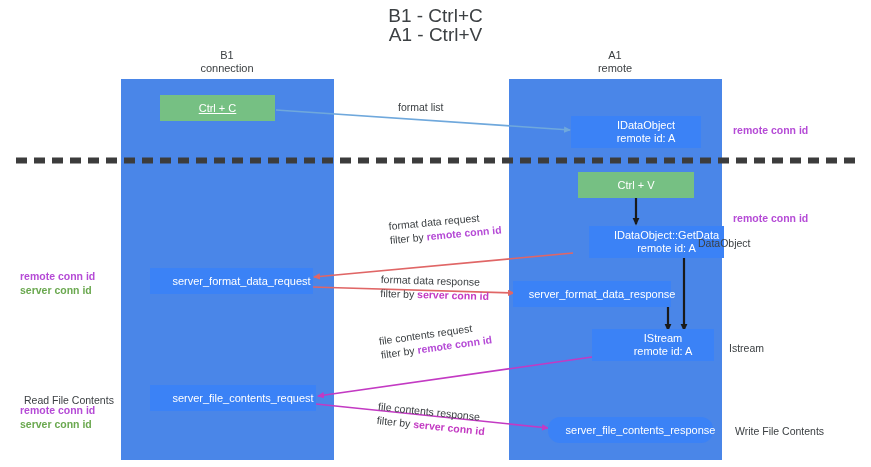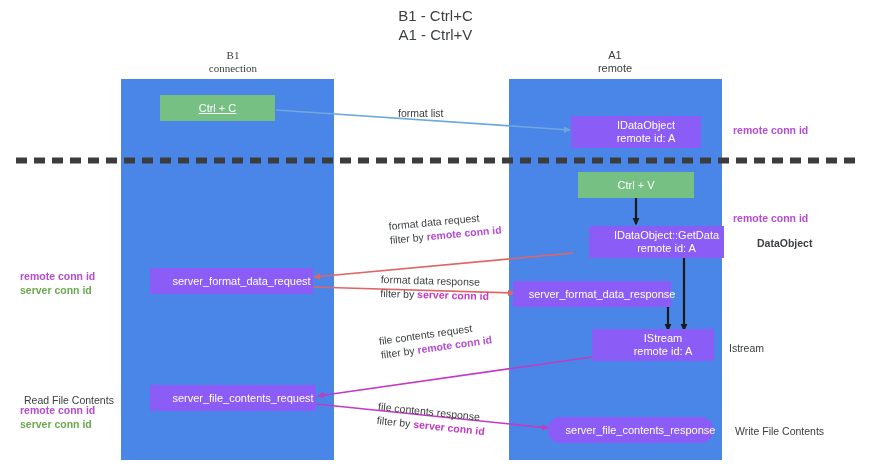--- a/index.html
+++ b/index.html
@@ -9,37 +9,37 @@
     font-family:"Liberation Sans",sans-serif;
     overflow:hidden;
     position:relative;
   }
   #stage{position:absolute;left:0;top:0;width:871px;height:467px;}
 
   .lane{position:absolute;background:#4a86e8;}
 
   .title{
     position:absolute;left:0;right:0;top:6px;
-    text-align:center;color:#3c4043;font-size:15px;line-height:19px;
+    text-align:center;color:#3c4043;font-size:19px;line-height:19px;
     white-space:pre-line;
   }
 
   .colhead{
     position:absolute;text-align:center;color:#3c4043;
     font-size:11px;line-height:13px;white-space:pre-line;
   }
 
   .node{
     position:absolute;box-sizing:border-box;
     display:flex;flex-direction:column;align-items:center;justify-content:center;
     color:#ffffff;font-size:11px;line-height:13px;text-align:center;
     white-space:pre-line;
   }
   .node.green{background:#6aa84f;background:#76c083;}
-  .node.orange{background:#8b5cf6;padding-left:20px;}
+  .node.orange{background:#3b82f6;padding-left:20px;}
 
   .edgelabel{
     position:absolute;font-size:10.5px;line-height:14px;color:#3c4043;
     white-space:nowrap;
   }
   .edgelabel .k{font-weight:bold;}
   .k.purple{color:#b54bd6;}
   .k.magenta{color:#c33ac3;}
 
   .sidelabel{
@@ -55,21 +55,21 @@
 <body>
 
 <div id="stage">
 
   <div class="lane" style="left:121px;top:79px;width:213px;height:381px;"></div>
   <div class="lane" style="left:509px;top:79px;width:213px;height:381px;"></div>
 
   <div class="title">B1 - Ctrl+C
 A1 - Ctrl+V</div>
 
-  <div class="colhead" style="left:158px;top:49px;width:150px;font-family:Liberation Serif, serif;">B1
+  <div class="colhead" style="left:152px;top:49px;width:150px;">B1
 connection</div>
   <div class="colhead" style="left:540px;top:49px;width:150px;">A1
 remote</div>
 
   <svg class="overlay" viewBox="0 0 871 467" xmlns="http://www.w3.org/2000/svg">
     <defs>
       <marker id="ahBlue" markerWidth="7" markerHeight="7" refX="6" refY="3.2" orient="auto" markerUnits="userSpaceOnUse">
         <path d="M0,0 L7,3.2 L0,6.4 z" fill="#6fa8dc"></path>
       </marker>
       <marker id="ahRed" markerWidth="7" markerHeight="7" refX="6" refY="3.2" orient="auto" markerUnits="userSpaceOnUse">
@@ -118,21 +118,21 @@
 
   <div class="node orange" style="left:513px;top:281px;width:158px;height:26px;">server_format_data_response</div>
 
   <div class="node orange" style="left:592px;top:329px;width:122px;height:32px;">IStream
 remote id: A</div>
 
   <div class="node orange" style="left:150px;top:385px;width:166px;height:26px;">server_file_contents_request</div>
 
   <div class="node orange" style="left:548px;top:417px;width:165px;height:26px;border-radius:12px;">server_file_contents_response</div>
 
-  <div class="edgelabel" style="left:398px;top:106px;">
+  <div class="edgelabel" style="left:398px;top:100px;">
     <span>format list</span>
   </div>
 
   <div class="edgelabel" style="left:388px;top:219px;transform:rotate(-5.4deg);transform-origin:left top;">
     <div><span>format data request</span></div>
     <div><span>filter by </span><span class="k purple">remote conn id</span></div>
   </div>
 
   <div class="edgelabel" style="left:381px;top:272px;transform:rotate(1.6deg);transform-origin:left top;">
     <div><span>format data response</span></div>
@@ -146,21 +146,21 @@
 
   <div class="edgelabel" style="left:379px;top:399px;transform:rotate(6deg);transform-origin:left top;">
     <div><span>file contents response</span></div>
     <div><span>filter by </span><span class="k magenta">server conn id</span></div>
   </div>
 
   <div class="sidelabel purple" style="left:733px;top:123px;">remote conn id</div>
 
   <div class="sidelabel purple" style="left:733px;top:211px;">remote conn id</div>
 
-  <div class="sidelabel" style="left:757px;top:236px;font-weight:bold;">DataObject</div>
+  <div class="sidelabel" style="left:698px;top:236px;">DataObject</div>
 
   <div class="sidelabel" style="left:729px;top:341px;">Istream</div>
 
   <div class="sidelabel" style="left:735px;top:424px;">Write File Contents</div>
 
   <div class="sidelabel purple" style="left:20px;top:269px;">remote conn id</div>
   <div class="sidelabel greentxt" style="left:20px;top:283px;">server conn id</div>
 
   <div class="sidelabel" style="left:24px;top:385px;margin-top:8px;">Read File Contents</div>
   <div class="sidelabel purple" style="left:20px;top:403px;">remote conn id</div>

